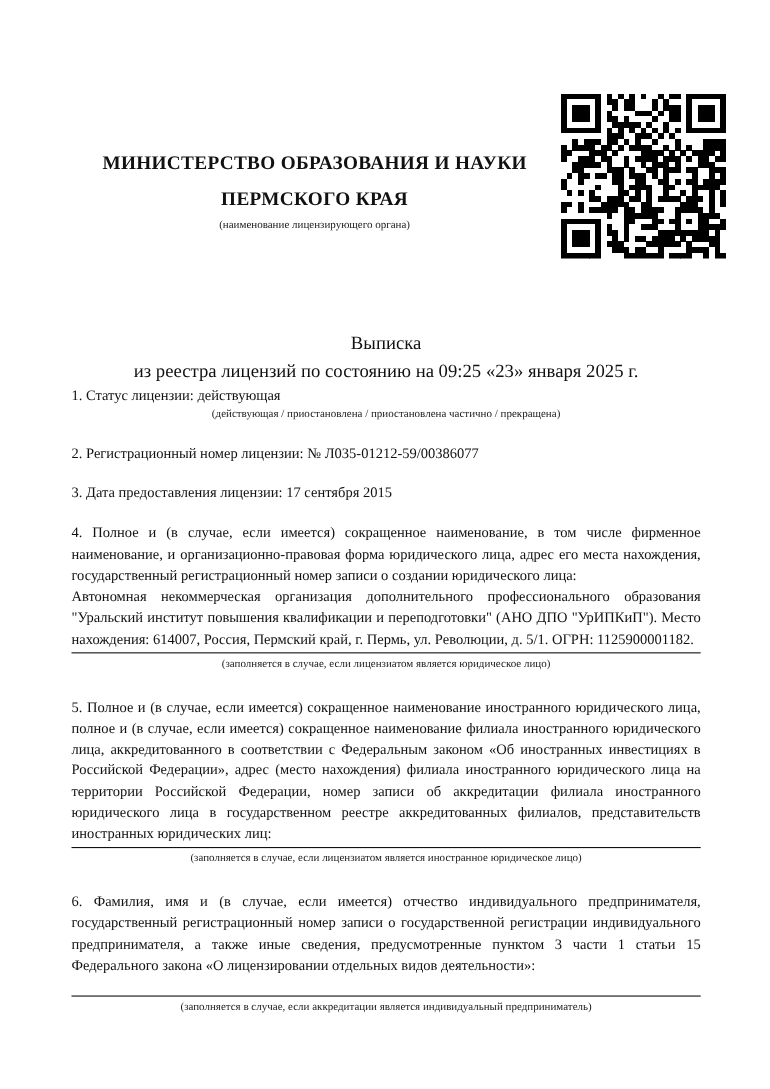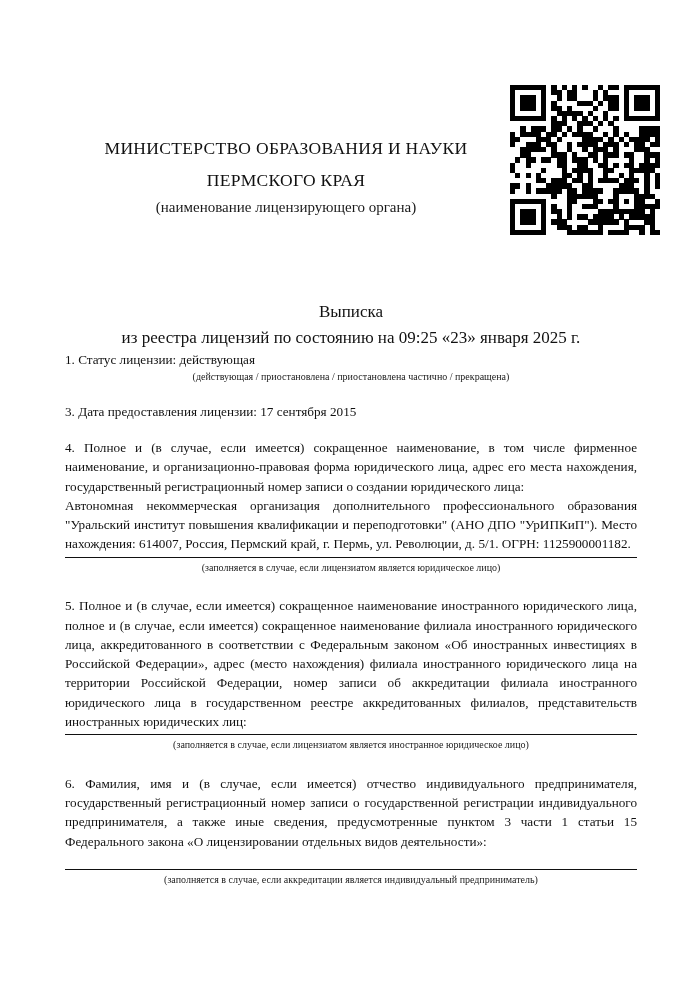--- a/index.html
+++ b/index.html
@@ -13,26 +13,26 @@
     font-family: "Liberation Serif", serif;
     box-sizing: border-box;
     padding: 85px 63px 0 65px;
     overflow: hidden;
   }
 
   
   .header-row { display: flex; align-items: flex-start; }
   .header-text { width: 442px; text-align: center; padding-top: 48px; }
   .ministry-name {
-    font-weight: normal;
+    font-weight: bold;
     font-size: 17.5px;
     line-height: 1.82;
     letter-spacing: 0.3px;
   }
-  .ministry-caption { font-size: 15px; margin-top: 2px; color: #1a1a1a; }
+  .ministry-caption { font-size: 10px; margin-top: 2px; color: #1a1a1a; }
   .qr-wrap {
     margin-left: auto;
     margin-right: -23px;
     width: 150px;
     height: 150px;
     flex: none;
   }
   .qr-wrap svg { display: block; width: 150px; height: 150px; }
 
   
@@ -541,20 +541,23 @@
     <div>из реестра лицензий по состоянию на 09:25 «23» января 2025 г.</div>
   </div>
 
   <div class="items">
 
     <div class="item" style="margin-top:0">
       <div class="item-text">1. Статус лицензии: действующая</div>
       <div class="note inline-note">(действующая / приостановлена / приостановлена частично / прекращена)</div>
     </div>
 
+    <div class="item">
+      <div class="item-text">2. Регистрационный номер лицензии: № Л035-01212-59/00386077</div>
+    </div>
 
     <div class="item">
       <div class="item-text">3. Дата предоставления лицензии: 17 сентября 2015</div>
     </div>
 
     <div class="item">
       <div class="item-text justify">4. Полное и (в случае, если имеется) сокращенное наименование, в том числе фирменное наименование, и организационно-правовая форма юридического лица, адрес его места нахождения, государственный регистрационный номер записи о создании юридического лица:</div>
       <div class="item-value justify">Автономная некоммерческая организация дополнительного профессионального образования "Уральский институт повышения квалификации и переподготовки" (АНО ДПО "УрИПКиП"). Место нахождения: 614007, Россия, Пермский край, г. Пермь, ул. Революции, д. 5/1. ОГРН: 1125900001182.</div>
       <div class="blank-line"></div>
       <div class="note">(заполняется в случае, если лицензиатом является юридическое лицо)</div>

